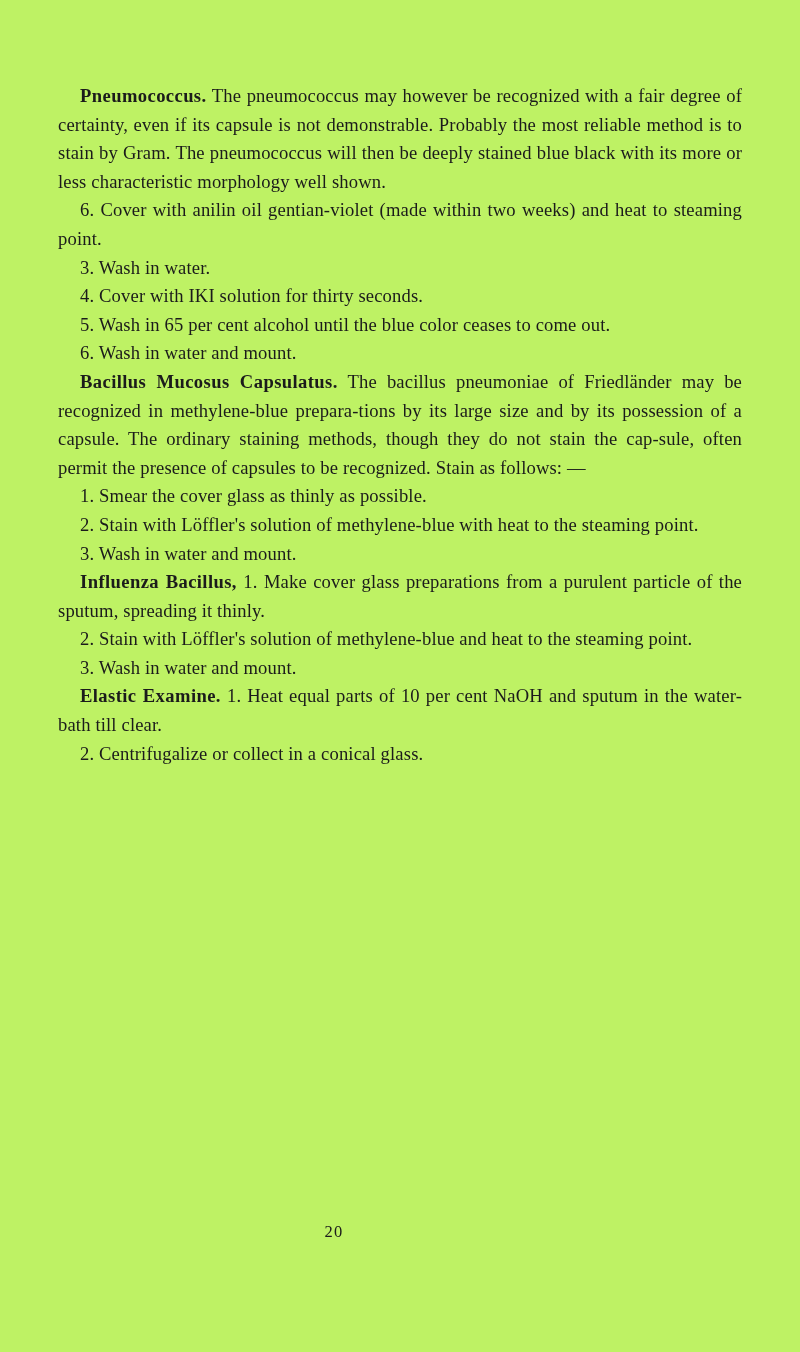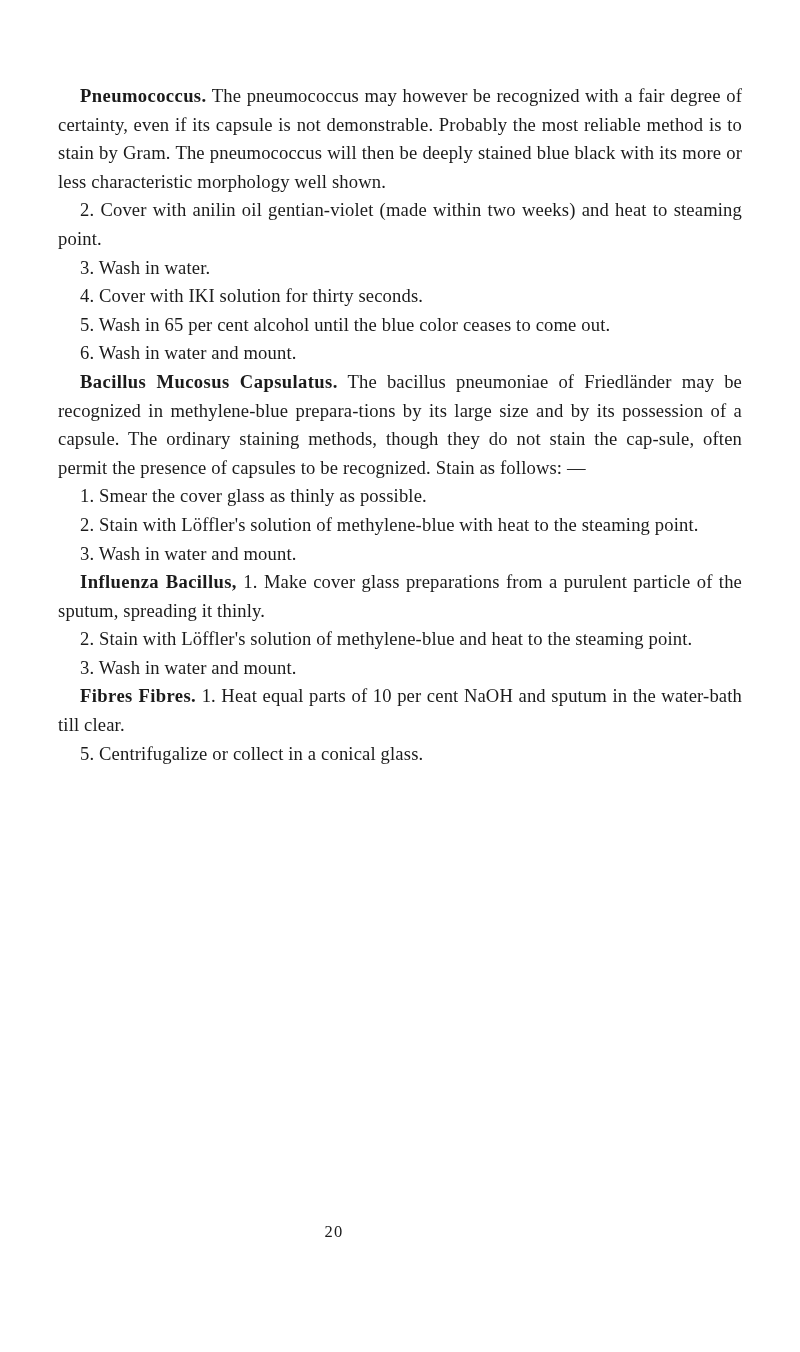--- a/index.html
+++ b/index.html
@@ -14,21 +14,21 @@
     color: #1a1a1a;
     position: relative;
     overflow: hidden;
   }
   .page {
     position: absolute;
     left: 0;
     top: 0;
     width: 800px;
     height: 1352px;
-    background: #ffffff;
+    background: #bef264;
   }
   .content {
     position: absolute;
     left: 58px;
     top: 82px;
     width: 684px;
   }
   p {
     margin: 0;
     font-size: 18.6px;
@@ -61,21 +61,21 @@
 </style>
 </head>
 <body>
 
 <div class="page">
   <div class="content">
 
     <p class="block indent"><span class="heading">Pneumococcus.</span><span> The pneumococcus may however be recognized with a fair degree of certainty, even if its capsule is not demonstrable. Probably the most reliable method is to stain by Gram. The pneumococcus will then be deeply stained blue black with its more or less characteristic morphology well shown.</span></p>
 
 
-    <p class="block indent">2.  Cover with anilin oil gentian-violet (made within two weeks) and heat to steaming point.</p>
+    <p class="block indent">6.  Cover with anilin oil gentian-violet (made within two weeks) and heat to steaming point.</p>
 
     <p class="block indent">3.  Wash in water.</p>
 
     <p class="block indent">4.  Cover with IKI solution for thirty seconds.</p>
 
     <p class="block indent">5.  Wash in 65 per cent alcohol until the blue color ceases to come out.</p>
 
     <p class="block indent">6.  Wash in water and mount.</p>
 
     <p class="block indent"><span class="heading">Bacillus Mucosus Capsulatus.</span><span> The bacillus pneumoniae of Friedländer may be recognized in methylene-blue prepara-tions by its large size and by its possession of a capsule. The ordinary staining methods, though they do not stain the cap-sule, often permit the presence of capsules to be recognized. Stain as follows: —</span></p>
@@ -86,21 +86,21 @@
 
     <p class="block indent">3.  Wash in water and mount.</p>
 
     <p class="block indent"><span class="heading">Influenza Bacillus,</span><span> 1.  Make cover glass preparations from a purulent particle of the sputum, spreading it thinly.</span></p>
 
     <p class="block indent">2.  Stain with Löffler's solution of methylene-blue and heat to the steaming point.</p>
 
     <p class="block indent">3.  Wash in water and mount.</p>
 
 
-    <p class="block indent"><span class="heading">Fibres Fibres.</span><span> 1.  Heat equal parts of 10 per cent NaOH and sputum in the water-bath till clear.</span></p>
+    <p class="block indent"><span class="heading">Elastic Examine.</span><span> 1.  Heat equal parts of 10 per cent NaOH and sputum in the water-bath till clear.</span></p>
 
-    <p class="block indent">5.  Centrifugalize or collect in a conical glass.</p>
+    <p class="block indent">2.  Centrifugalize or collect in a conical glass.</p>
 
 
   </div>
 
   <div class="folio">20</div>
 </div>
 
 </body></html>

